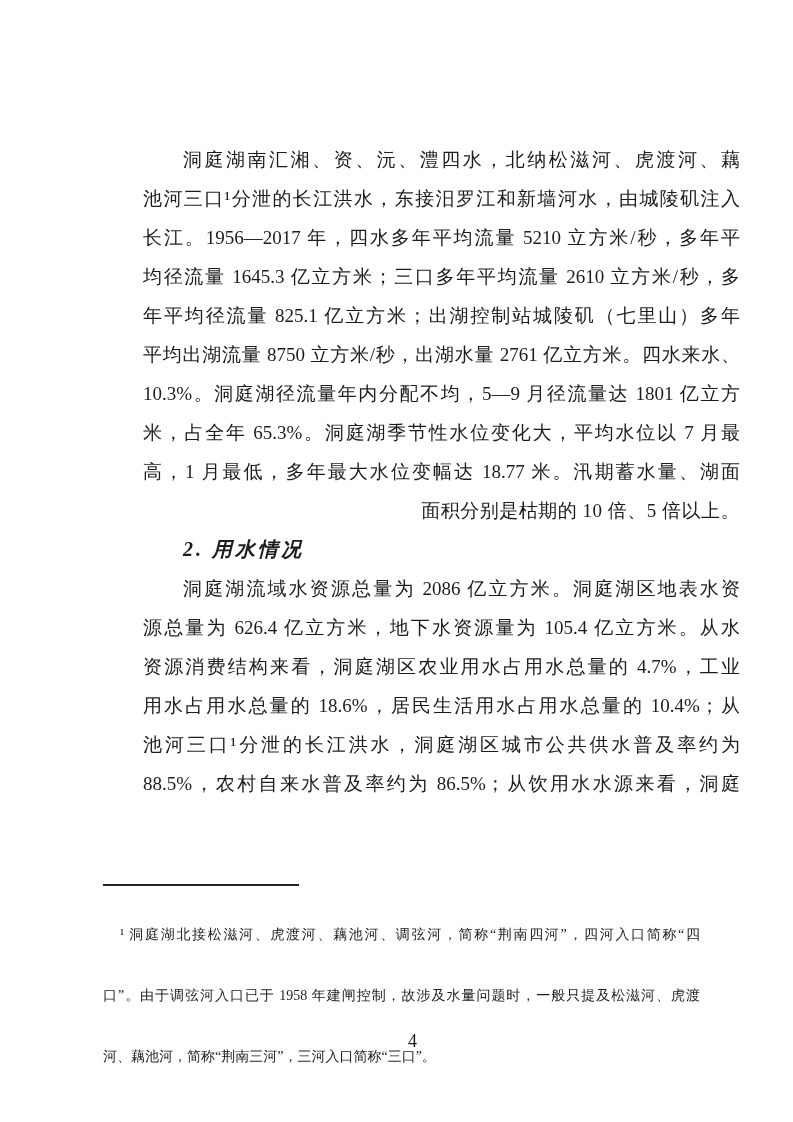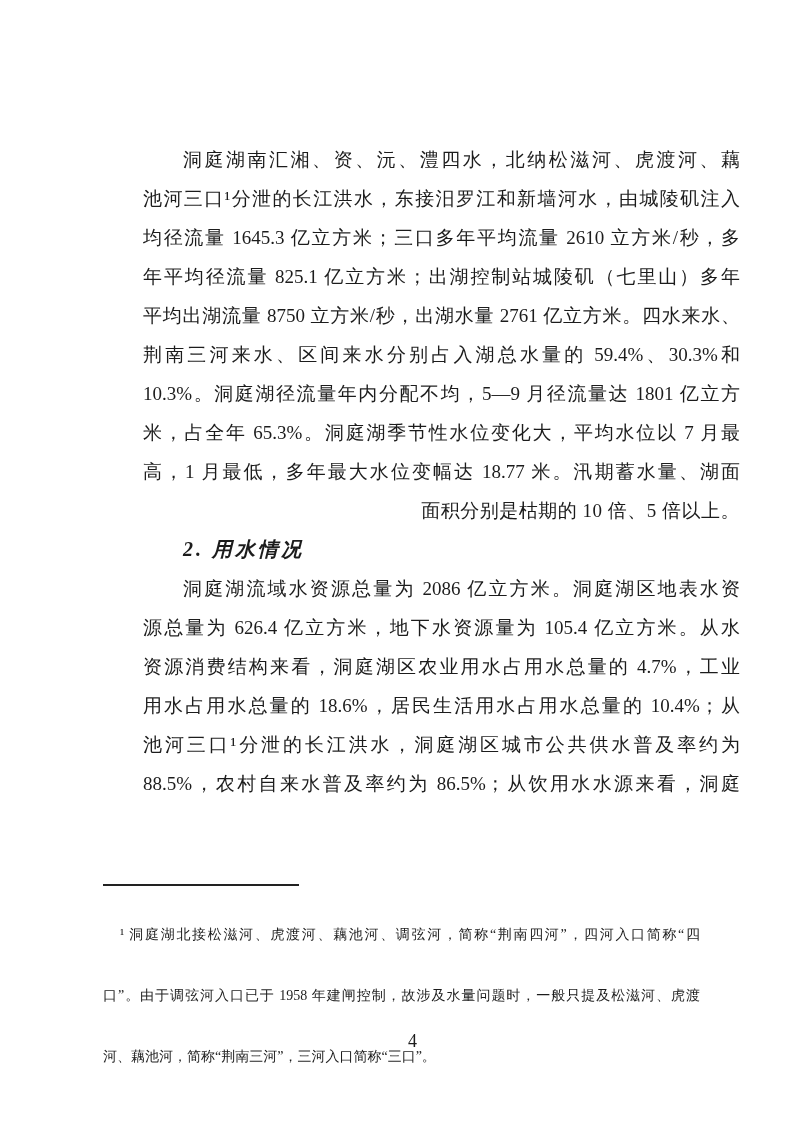--- a/index.html
+++ b/index.html
@@ -81,24 +81,24 @@
 </style>
 </head>
 <body>
 
 <div class="page">
 
   <div class="content">
     <div class="para">
         <div class="body-line just ind">洞庭湖南汇湘、资、沅、澧四水，北纳松滋河、虎渡河、藕</div>
         <div class="body-line just">池河三口¹分泄的长江洪水，东接汨罗江和新墙河水，由城陵矶注入</div>
+        <div class="body-line just">长江。1956—2017 年，四水多年平均流量 5210 立方米/秒，多年平</div>
         <div class="body-line just">均径流量 1645.3 亿立方米；三口多年平均流量 2610 立方米/秒，多</div>
         <div class="body-line just">年平均径流量 825.1 亿立方米；出湖控制站城陵矶（七里山）多年</div>
         <div class="body-line just">平均出湖流量 8750 立方米/秒，出湖水量 2761 亿立方米。四水来水、</div>
-        <div class="body-line just">荆南三河来水、区间来水分别占入湖总水量的 59.4%、30.3%和</div>
         <div class="body-line just">10.3%。洞庭湖径流量年内分配不均，5—9 月径流量达 1801 亿立方</div>
         <div class="body-line just">米，占全年 65.3%。洞庭湖季节性水位变化大，平均水位以 7 月最</div>
         <div class="body-line just">高，1 月最低，多年最大水位变幅达 18.77 米。汛期蓄水量、湖面</div>
         <div class="body-line">面积分别是枯期的 10 倍、5 倍以上。</div>
       </div>
 
     <h3 class="heading">2. 用水情况</h3>
 
     <div class="para">
         <div class="body-line just ind">洞庭湖流域水资源总量为 2086 亿立方米。洞庭湖区地表水资</div>

